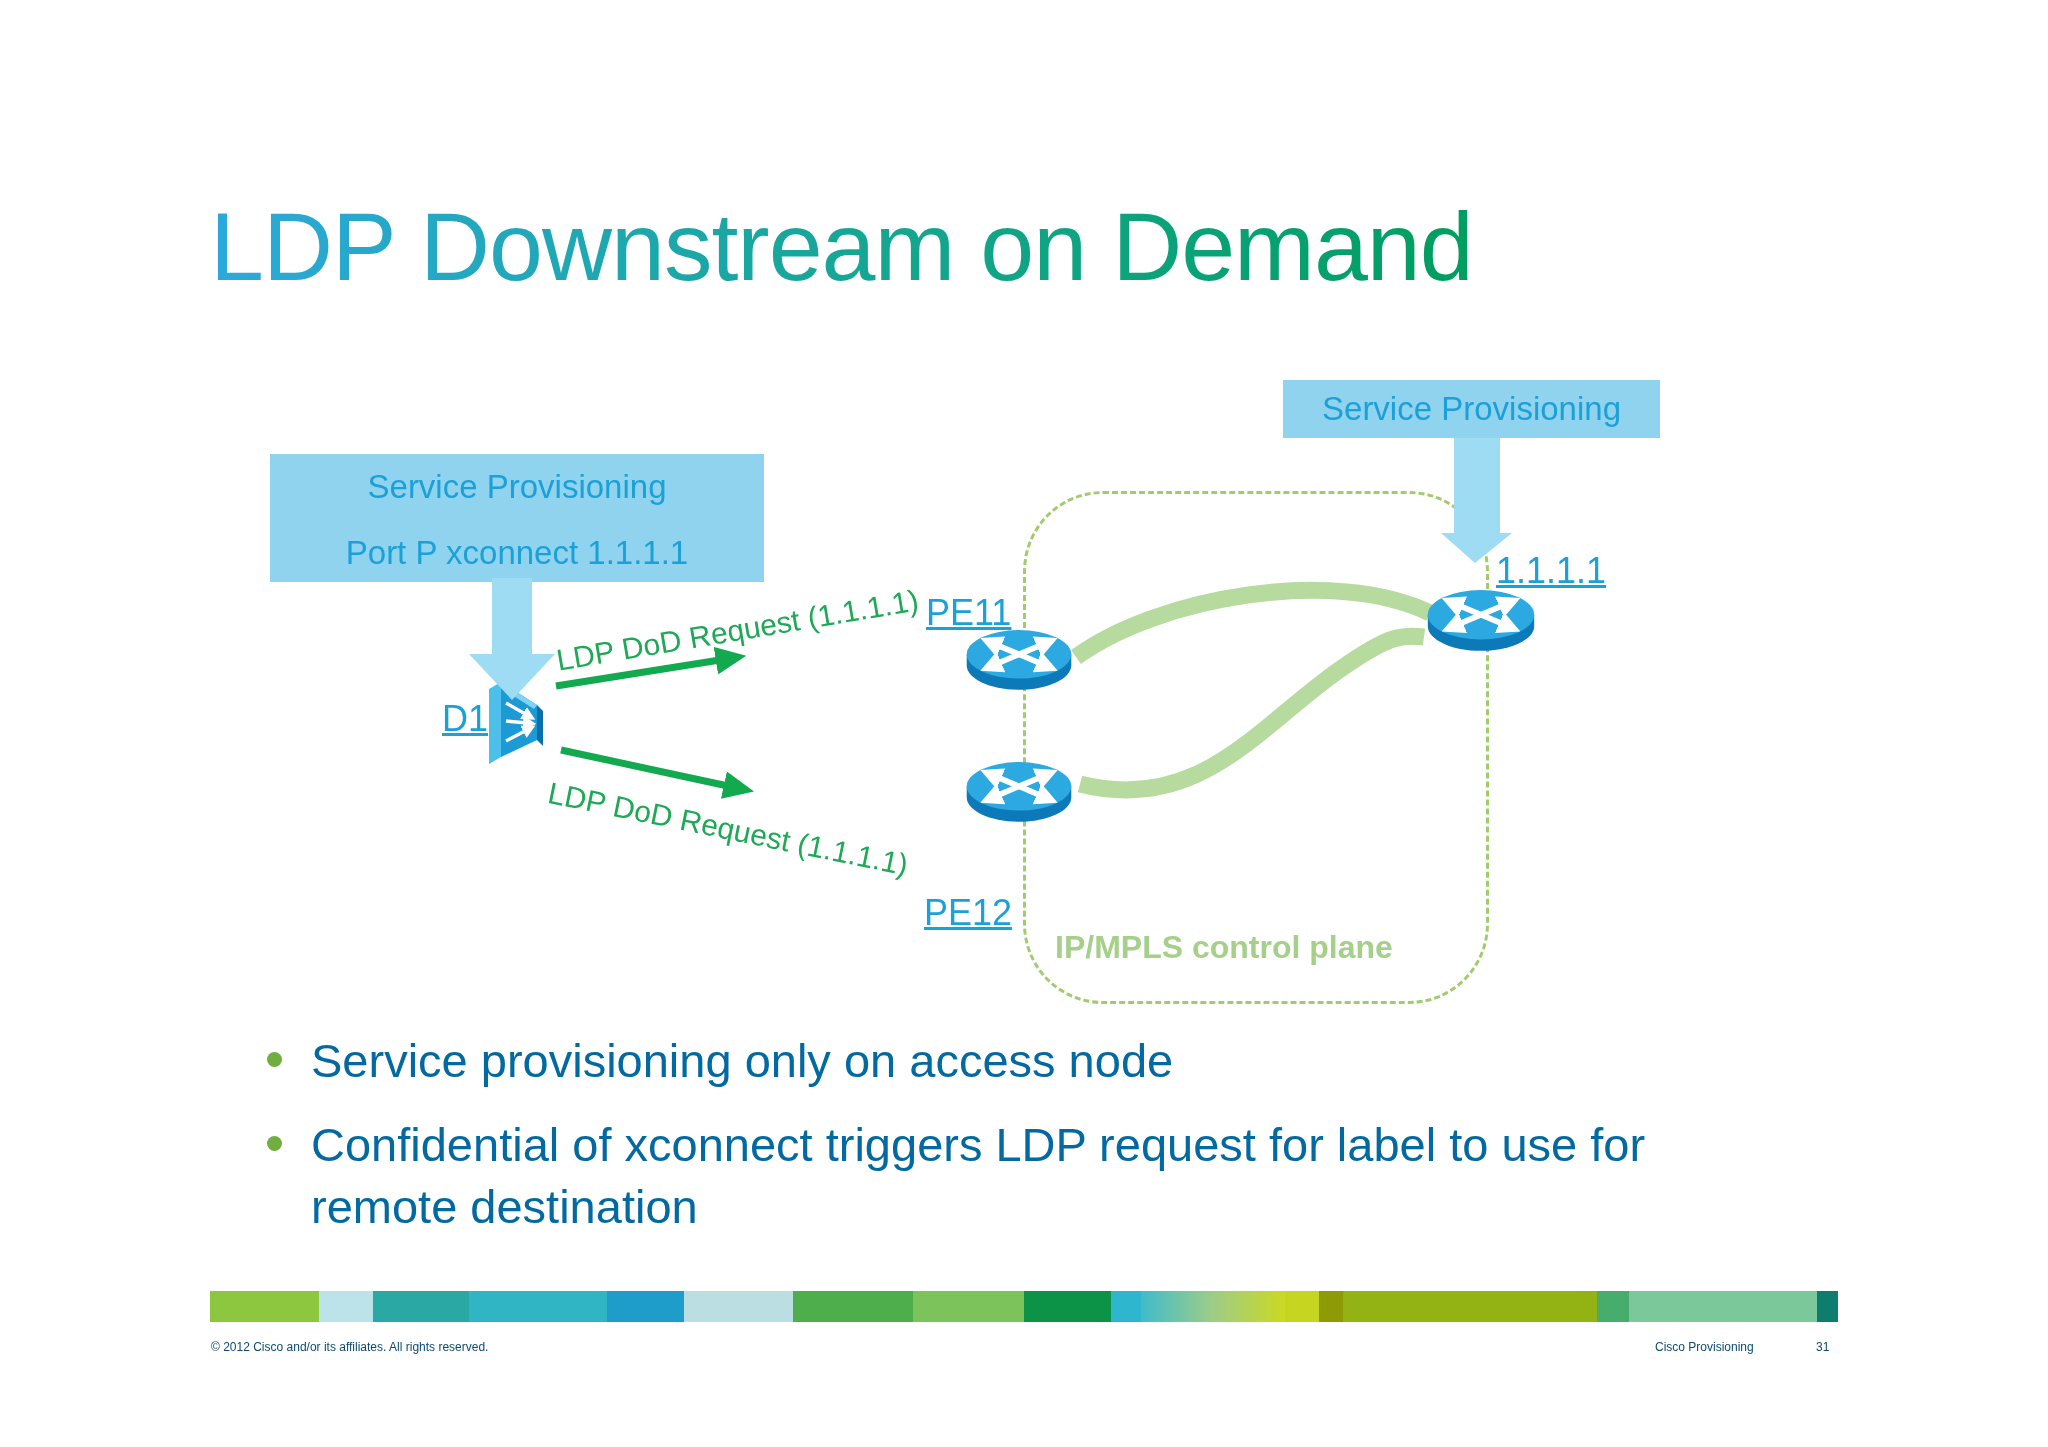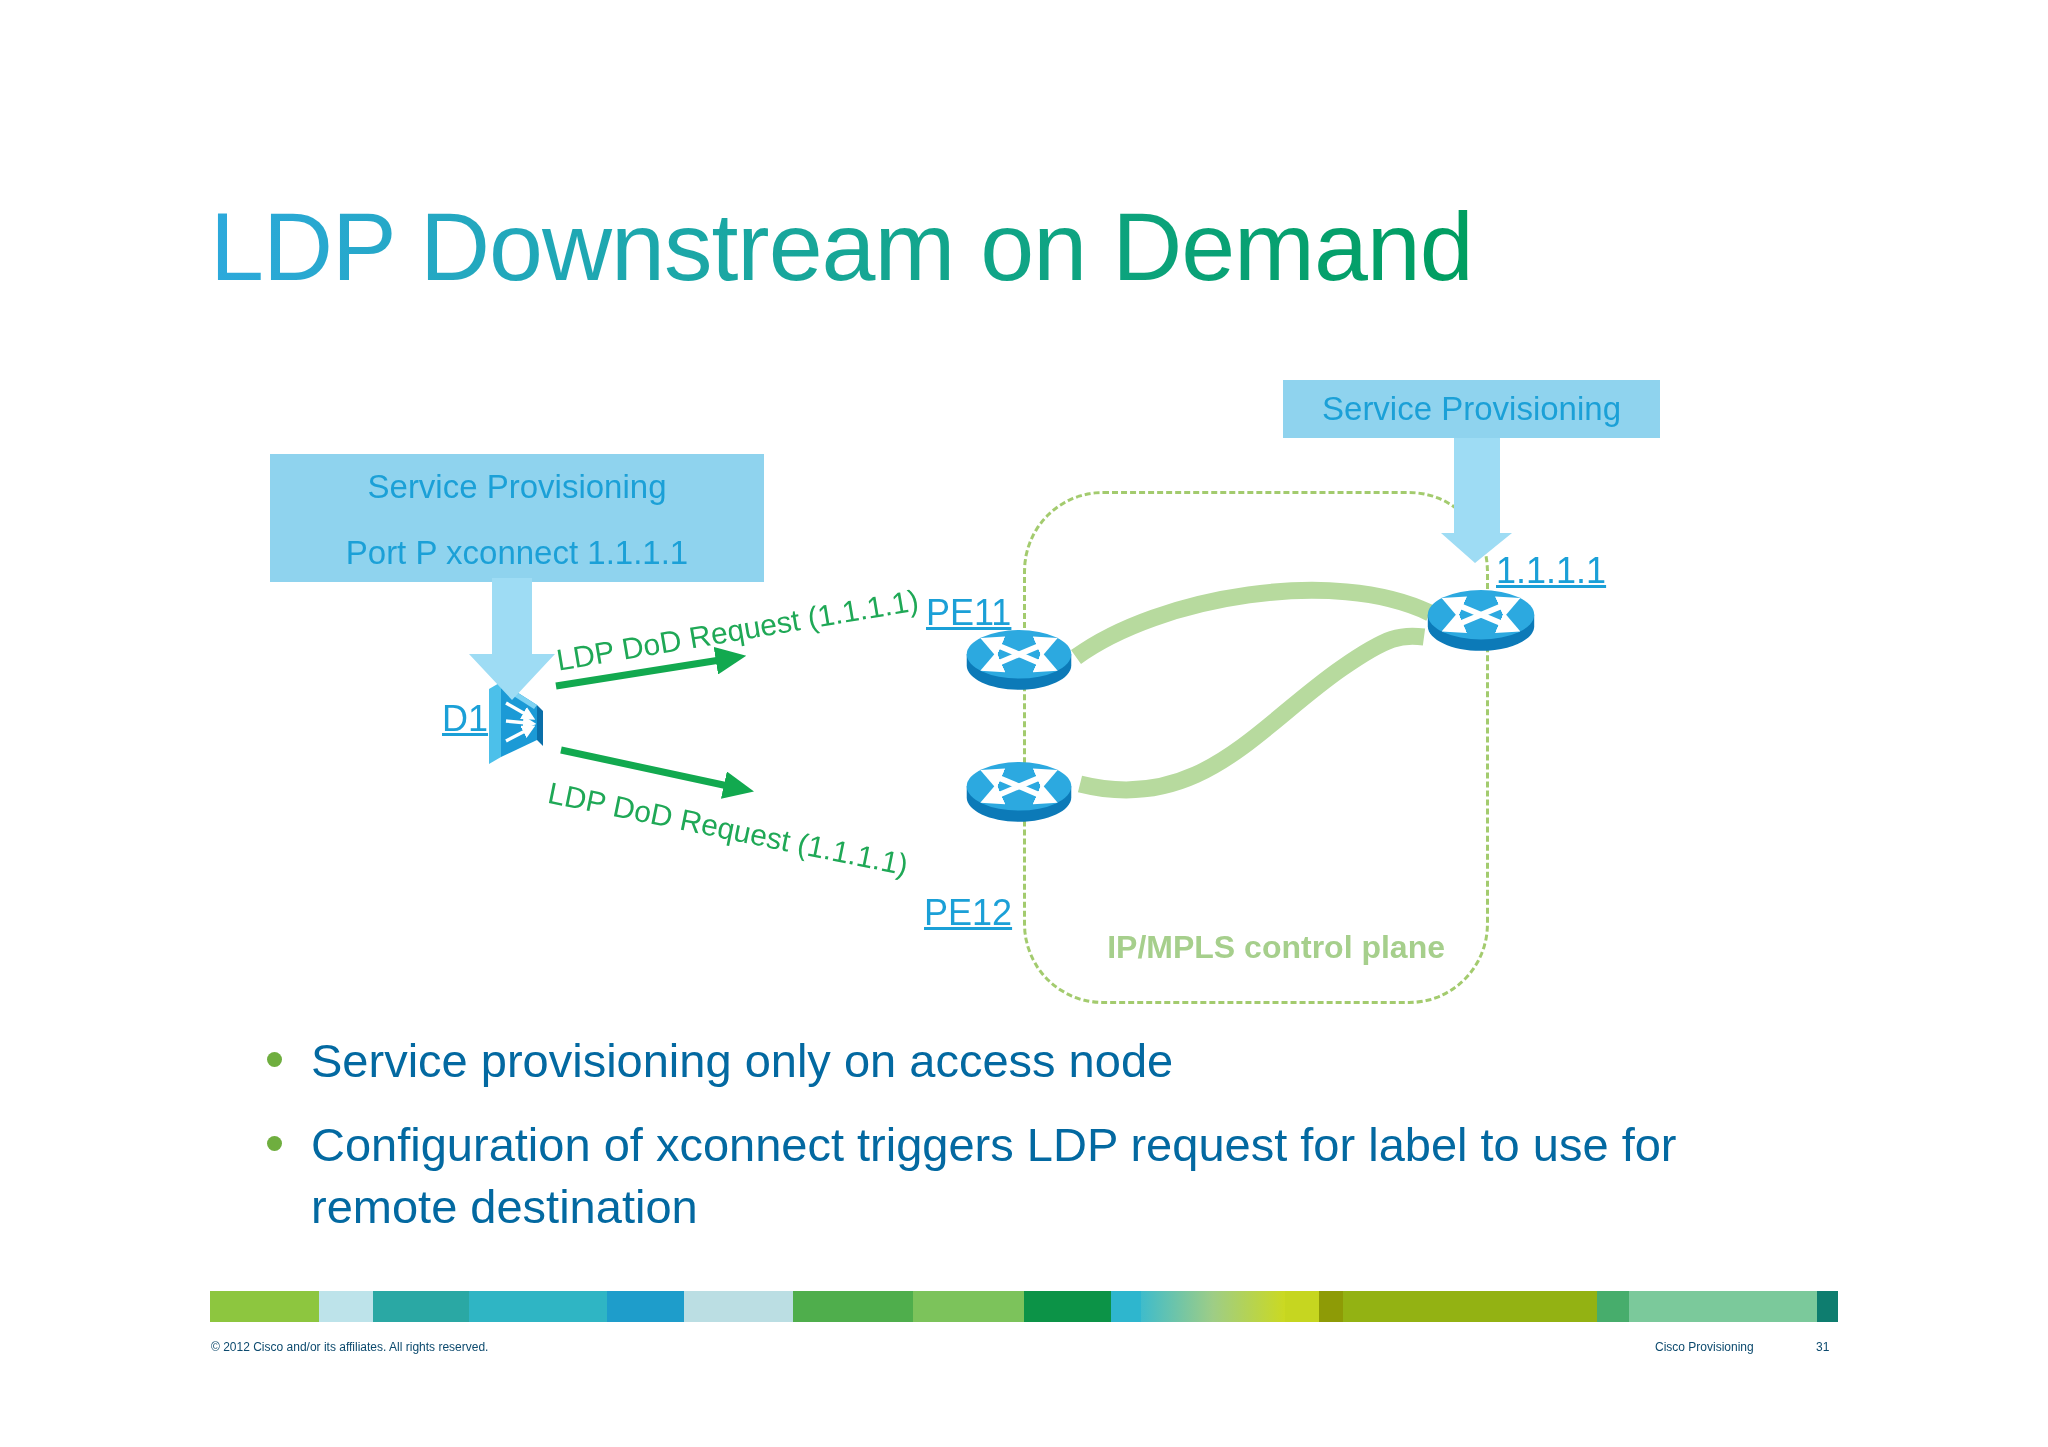--- a/index.html
+++ b/index.html
@@ -18,21 +18,21 @@
   .callout{background:#8FD3EE;color:#1BA0D7;text-align:center;font-size:33px;}
   .callout-left{left:270px;top:454px;width:494px;height:128px;line-height:66px;}
   .callout-right{left:1283px;top:380px;width:377px;height:58px;line-height:58px;}
   
   .bigarrow{fill:#9EDCF4;}
   
   .region{
     left:1023px;top:491px;width:460px;height:507px;
     border:3px dashed #A3CB6E;border-radius:80px;z-index:1;
   }
-  .region-label{left:1055px;top:929px;width:390px;text-align:right;
+  .region-label{left:1055px;top:929px;width:390px;text-align:left;
     font-size:32px;font-weight:bold;color:#A6CF8C;z-index:4;}
   
   .nodelabel{font-size:36px;color:#1BA0D7;white-space:nowrap;z-index:5;text-decoration:underline;}
   
   .msg{font-size:30px;color:#1FA856;white-space:nowrap;transform-origin:left top;z-index:5;}
   .links-layer{left:0;top:0;z-index:2;pointer-events:none;}
   .router-svg{z-index:3;}
   .overlay{z-index:4;}
   
   .bullets{left:264px;top:1030px;width:1520px;z-index:5;}
@@ -134,21 +134,21 @@
 
   <div class="abs region-label">IP/MPLS control plane</div>
 
   <div class="abs bullets">
     <div class="bullet-row">
       <div class="bullet-dot"></div>
       <div class="bullet-text">Service provisioning only on access node</div>
     </div>
     <div class="bullet-row">
       <div class="bullet-dot"></div>
-      <div class="bullet-text">Configuration of xconnect triggers LDP request for label to use for remote destination</div>
+      <div class="bullet-text">Confidential of xconnect triggers LDP request for label to use for remote destination</div>
     </div>
   </div>
 
   <div class="abs stripe">
       <div style="flex: 109 0 0px; background: rgb(141, 198, 63);"></div>
       <div style="flex: 54 0 0px; background: rgb(189, 227, 234);"></div>
       <div style="flex: 96 0 0px; background: rgb(42, 168, 164);"></div>
       <div style="flex: 138 0 0px; background: rgb(47, 181, 196);"></div>
       <div style="flex: 78 0 0px; background: rgb(30, 157, 203);"></div>
       <div style="flex: 109 0 0px; background: rgb(187, 222, 227);"></div>

